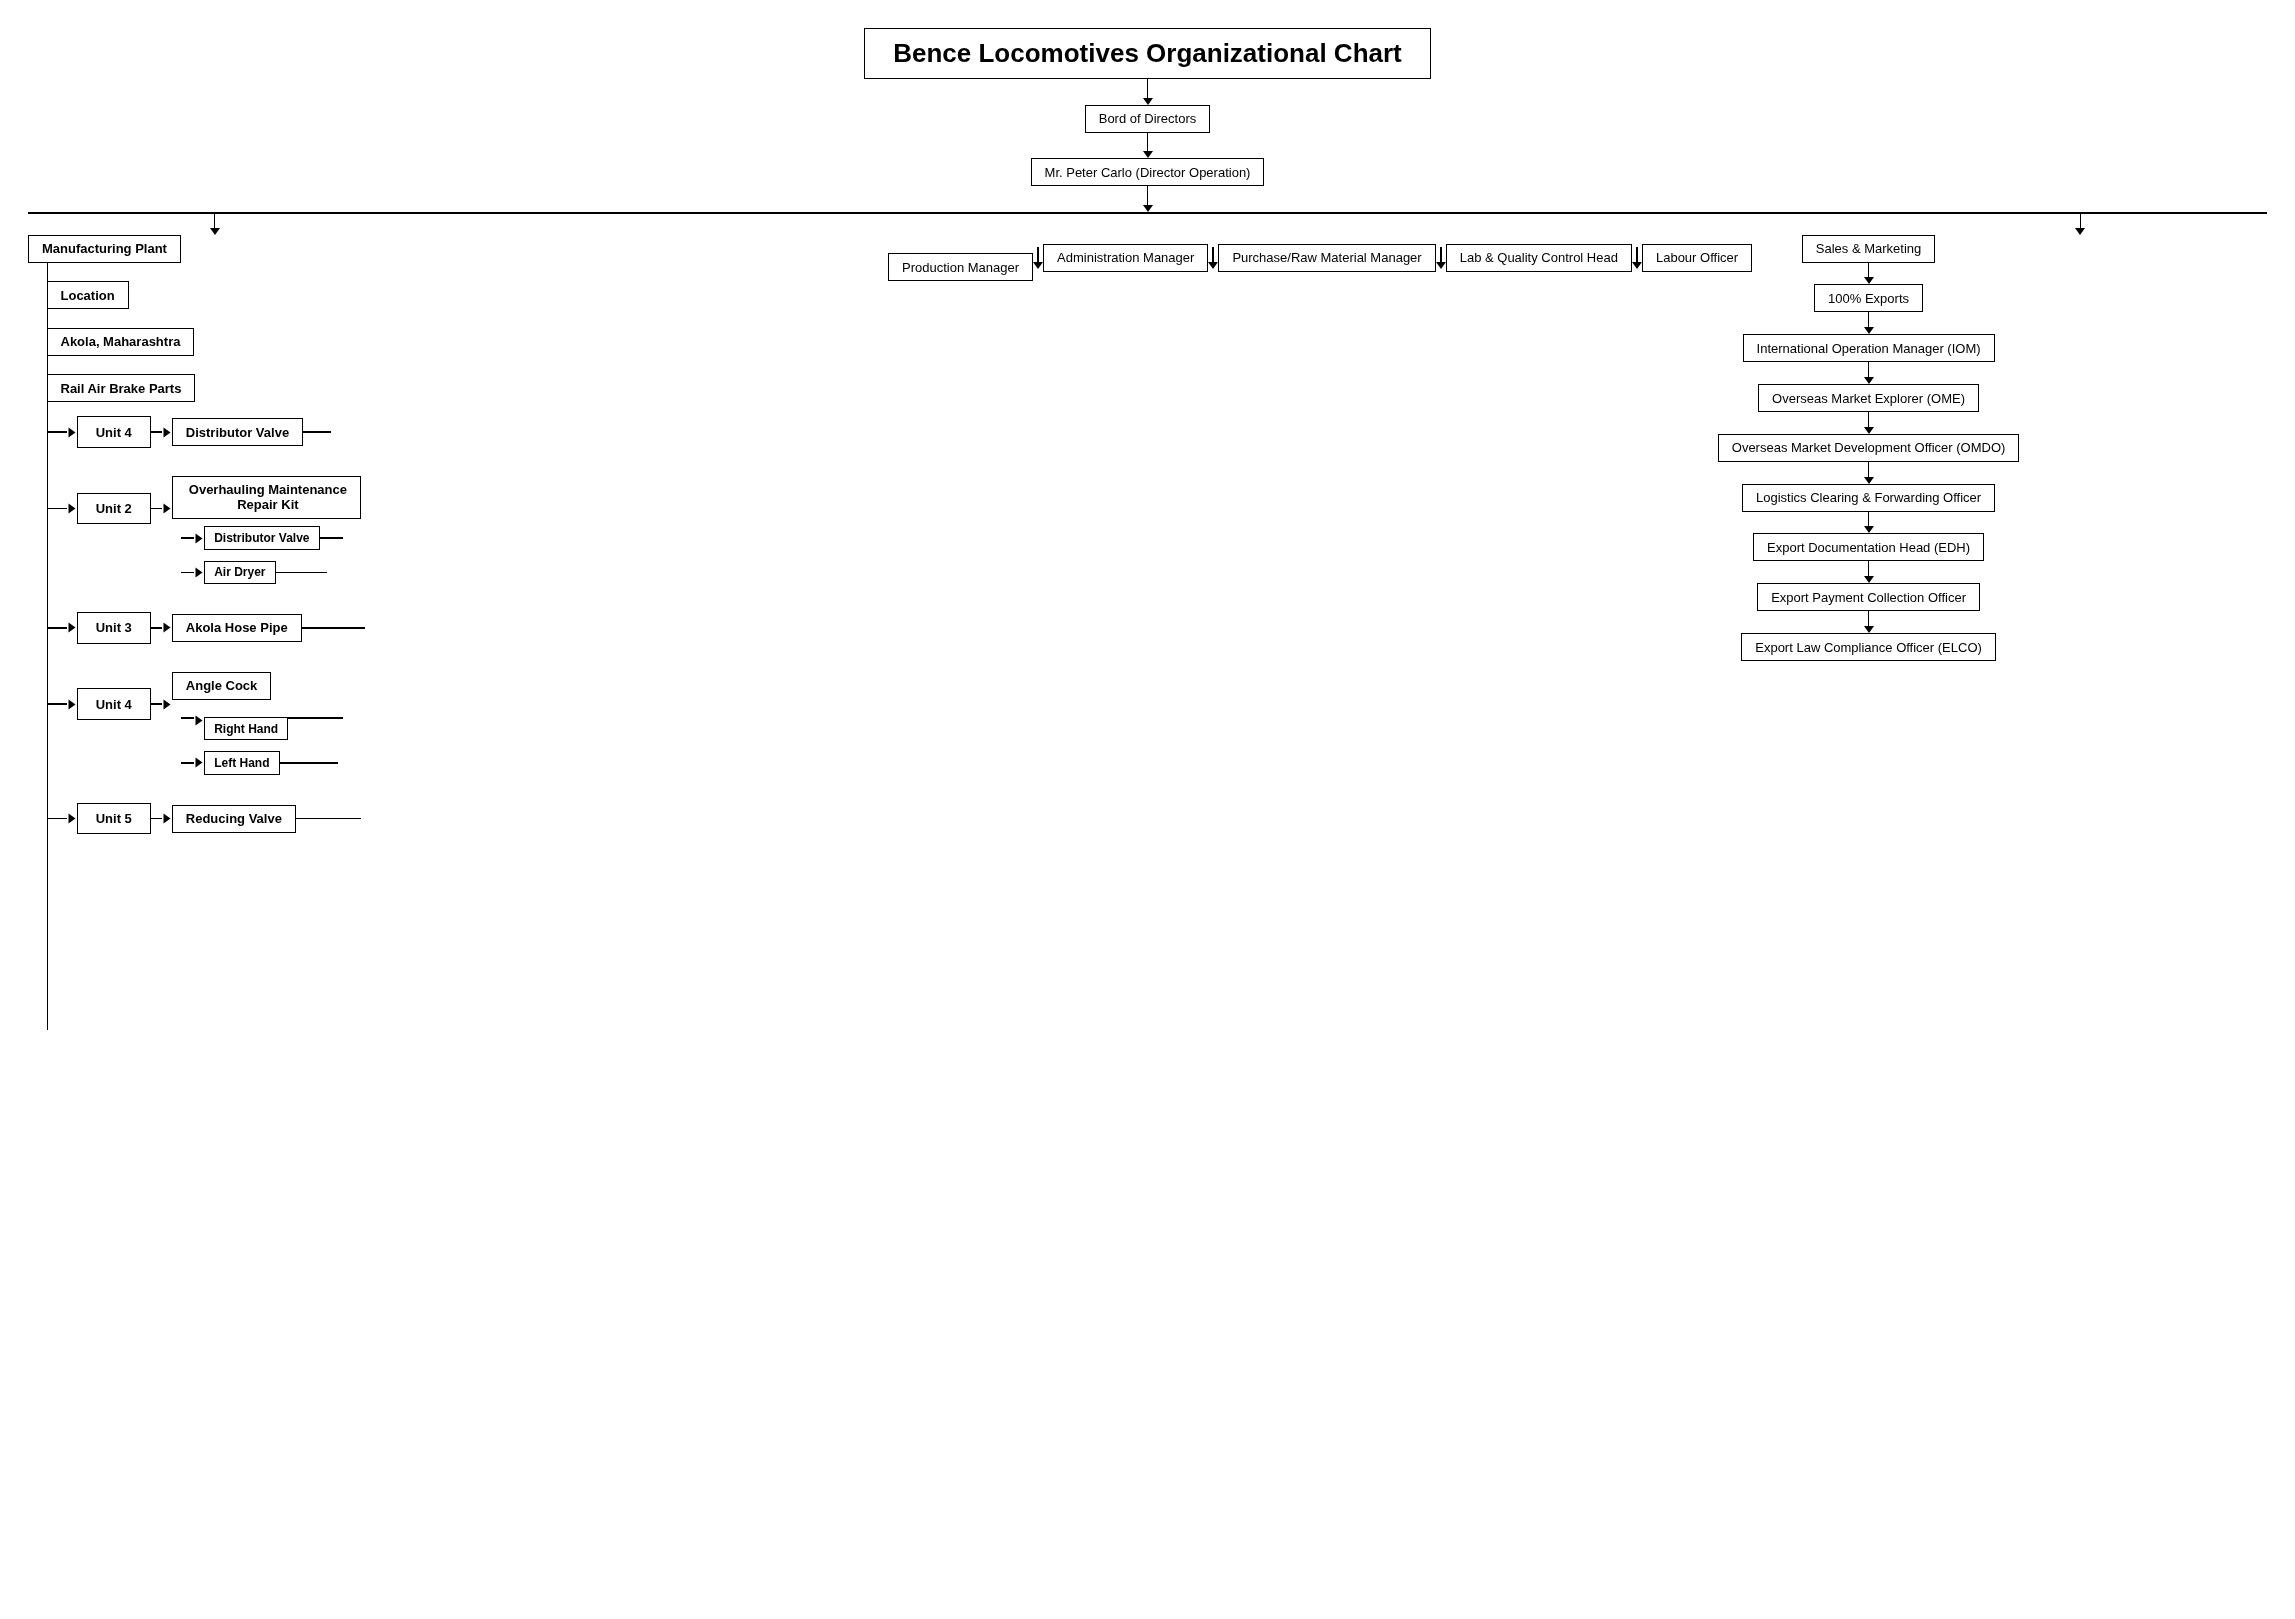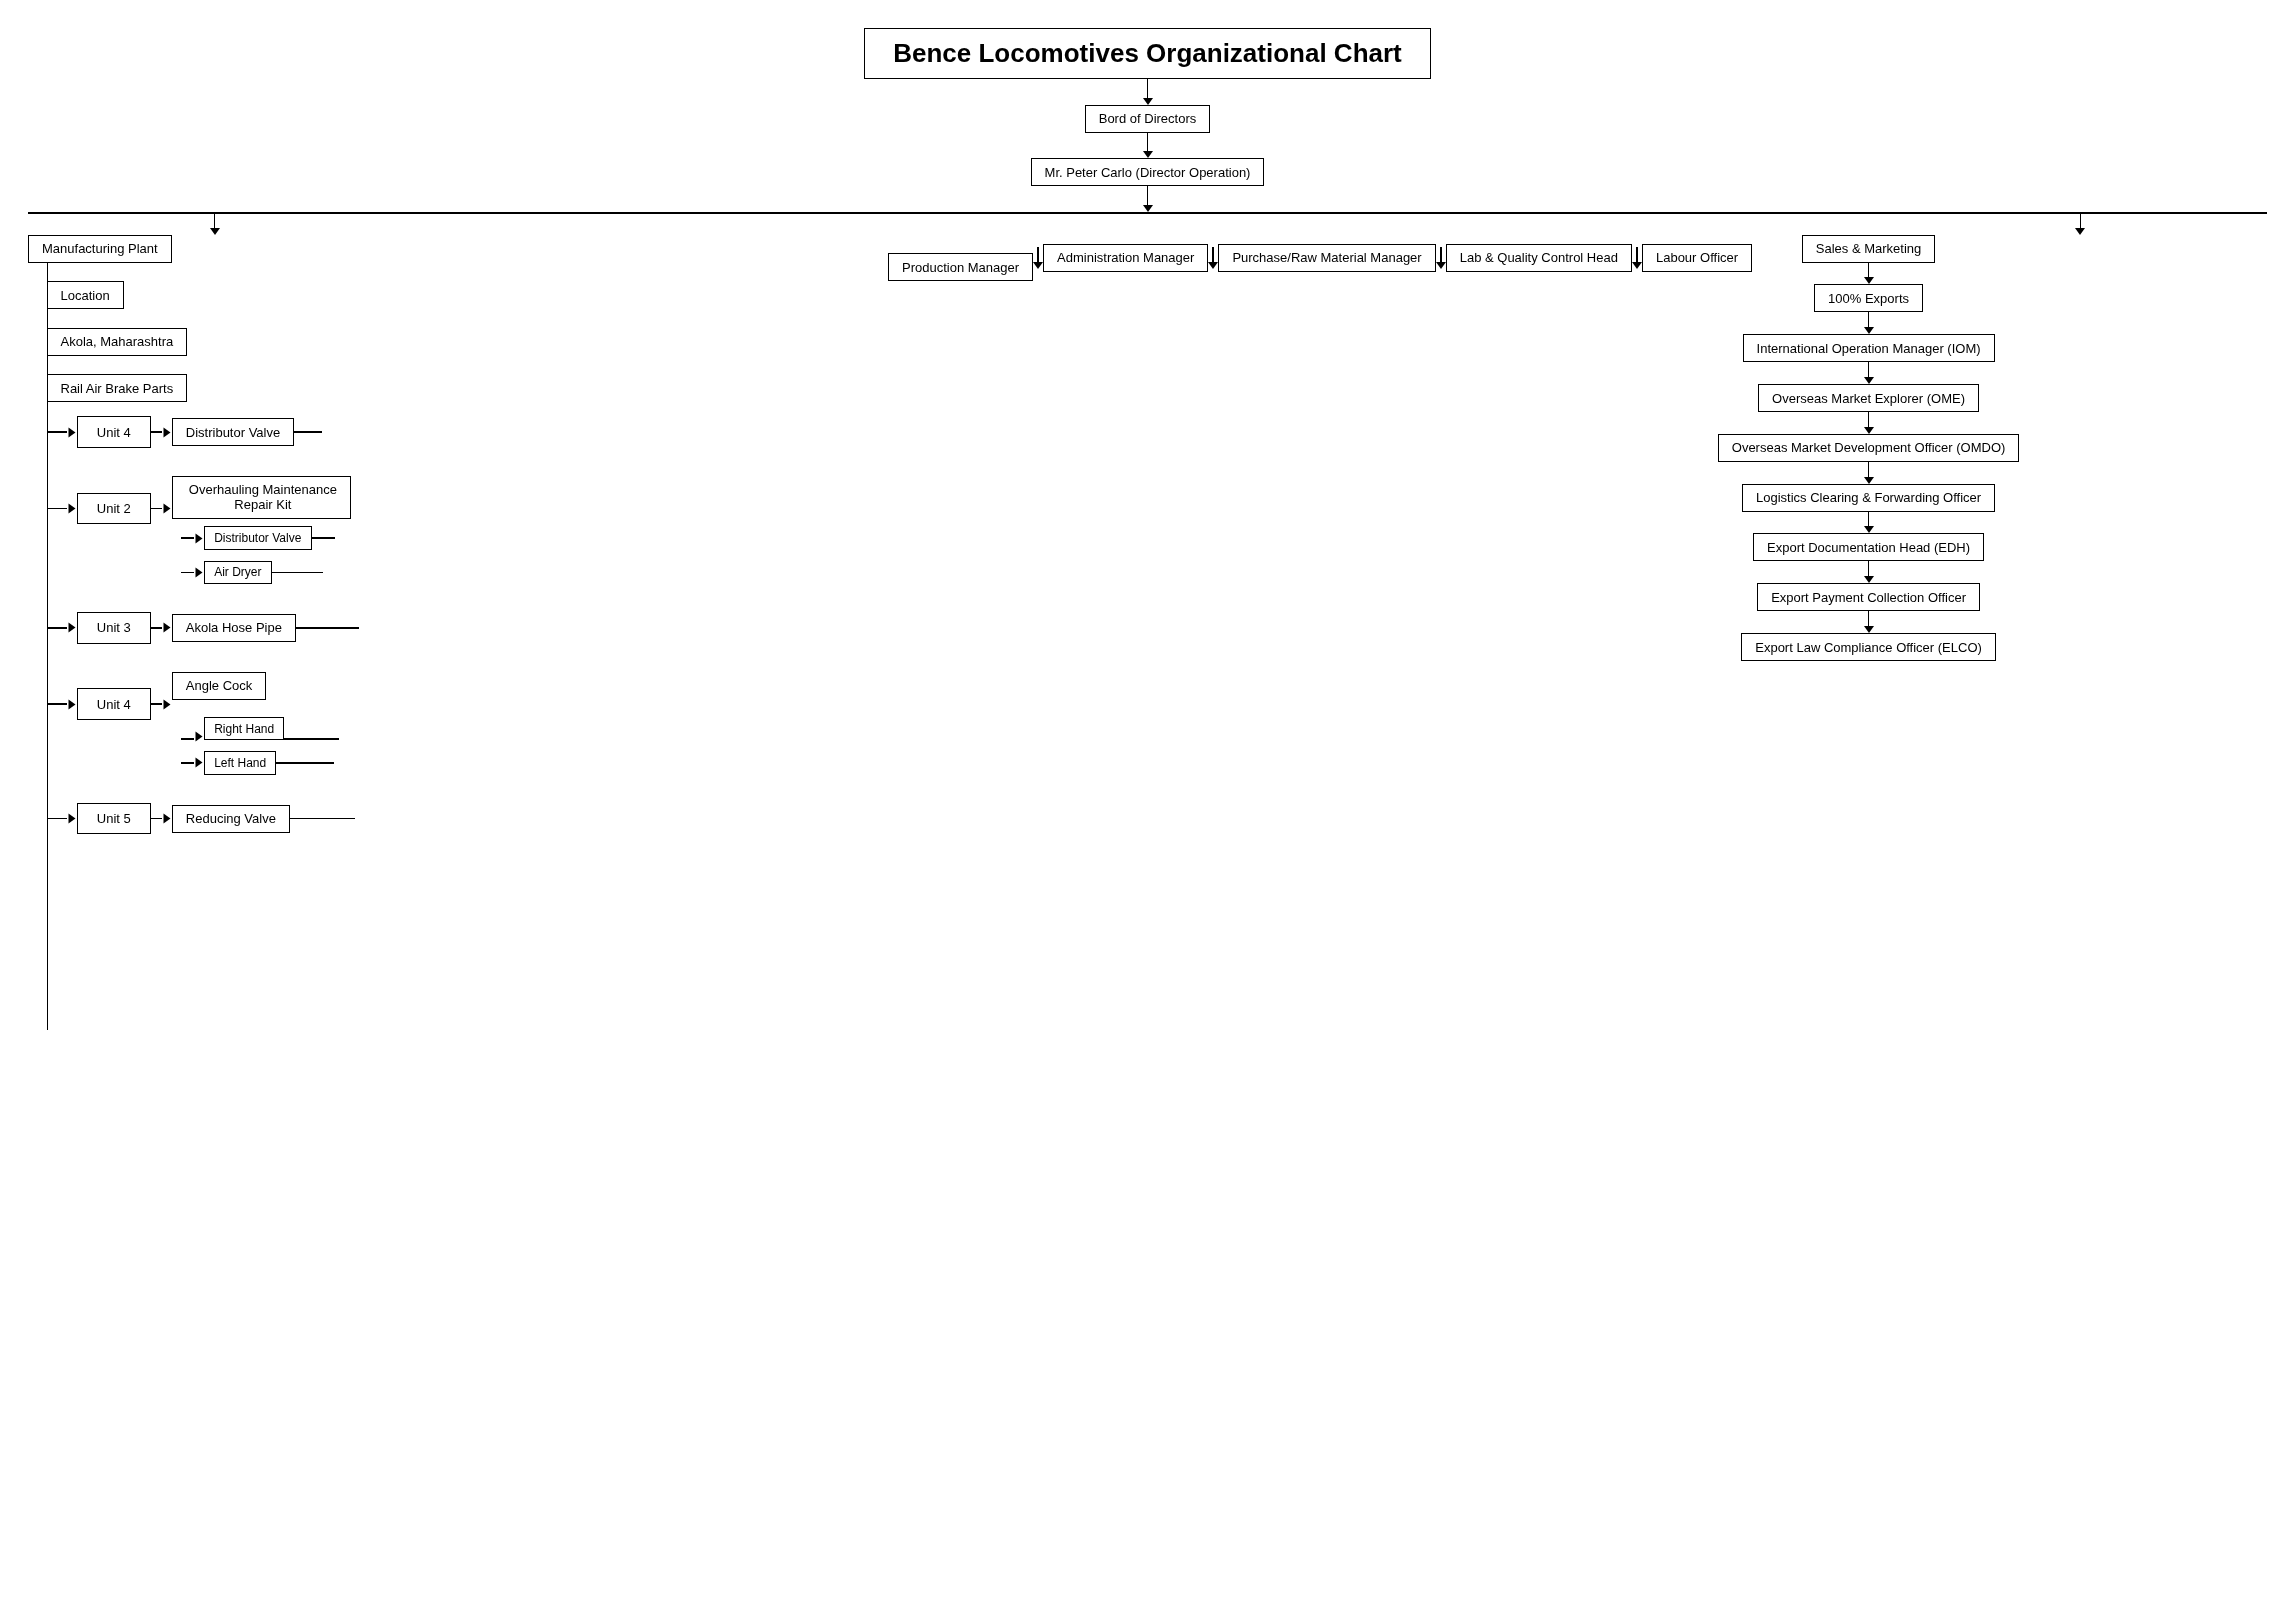--- a/index.html
+++ b/index.html
@@ -138,21 +138,21 @@
           <div style="display:flex;flex-direction:column;align-items:center;flex:1;">
             <div class="v-line" style="height:14px;"></div>
             <div class="arrow-tip-down"></div>
           </div>
         </div>
       </div>
     </div>
 
     <div style="display:flex;flex-direction:row;align-items:flex-start;width:100%;gap:0;">
 
-      <div style="display:flex;flex-direction:column;align-items:flex-start;width:38%;padding-right:9.2px;">
+      <div style="display:flex;flex-direction:column;align-items:flex-start;width:38%;padding-right:9.2px;font-weight:bold;">
 
         <div class="node">Manufacturing Plant</div>
         <div style="display:flex;flex-direction:column;align-items:flex-start;margin-left:18.5px;">
           <div style="display:flex;flex-direction:row;align-items:flex-start;">
             <div class="v-line" style="height:18.5px;"></div>
           </div>
           <div class="node">Location</div>
           <div style="display:flex;flex-direction:column;align-items:flex-start;margin-left:0;">
             <div class="v-line" style="height:18.5px;"></div>
           </div>
@@ -226,21 +226,21 @@
                 <div class="h-line" style="width:18.5px;"></div>
                 <div class="arrow-tip-down" style="transform:rotate(-90deg);"></div>
                 <div class="unit-box">Unit 4</div>
                 <div class="h-line" style="width:11px;"></div>
                 <div class="arrow-tip-down" style="transform:rotate(-90deg);"></div>
               </div>
               <div style="display:flex;flex-direction:column;align-items:flex-start;">
                 <div class="node" style="margin-bottom:17px;">Angle Cock</div>
                 <div style="display:flex;flex-direction:row;align-items:flex-start;">
                   <div style="display:flex;flex-direction:column;align-items:flex-start;margin-left:9.2px;">
-                    <div style="display:flex;flex-direction:row;align-items:flex-end;">
+                    <div style="display:flex;flex-direction:row;align-items:flex-start;">
                       <div class="h-line" style="width:13px;"></div>
                       <div class="arrow-tip-down" style="transform:rotate(-90deg);"></div>
                       <div class="node-sm">Right Hand</div>
                       <div class="h-line" style="width:55px;"></div>
                     </div>
                     <div style="display:flex;flex-direction:row;align-items:center;margin-top:11px;">
                       <div class="h-line" style="width:13px;"></div>
                       <div class="arrow-tip-down" style="transform:rotate(-90deg);"></div>
                       <div class="node-sm">Left Hand</div>
                       <div class="h-line" style="width:58px;"></div>

